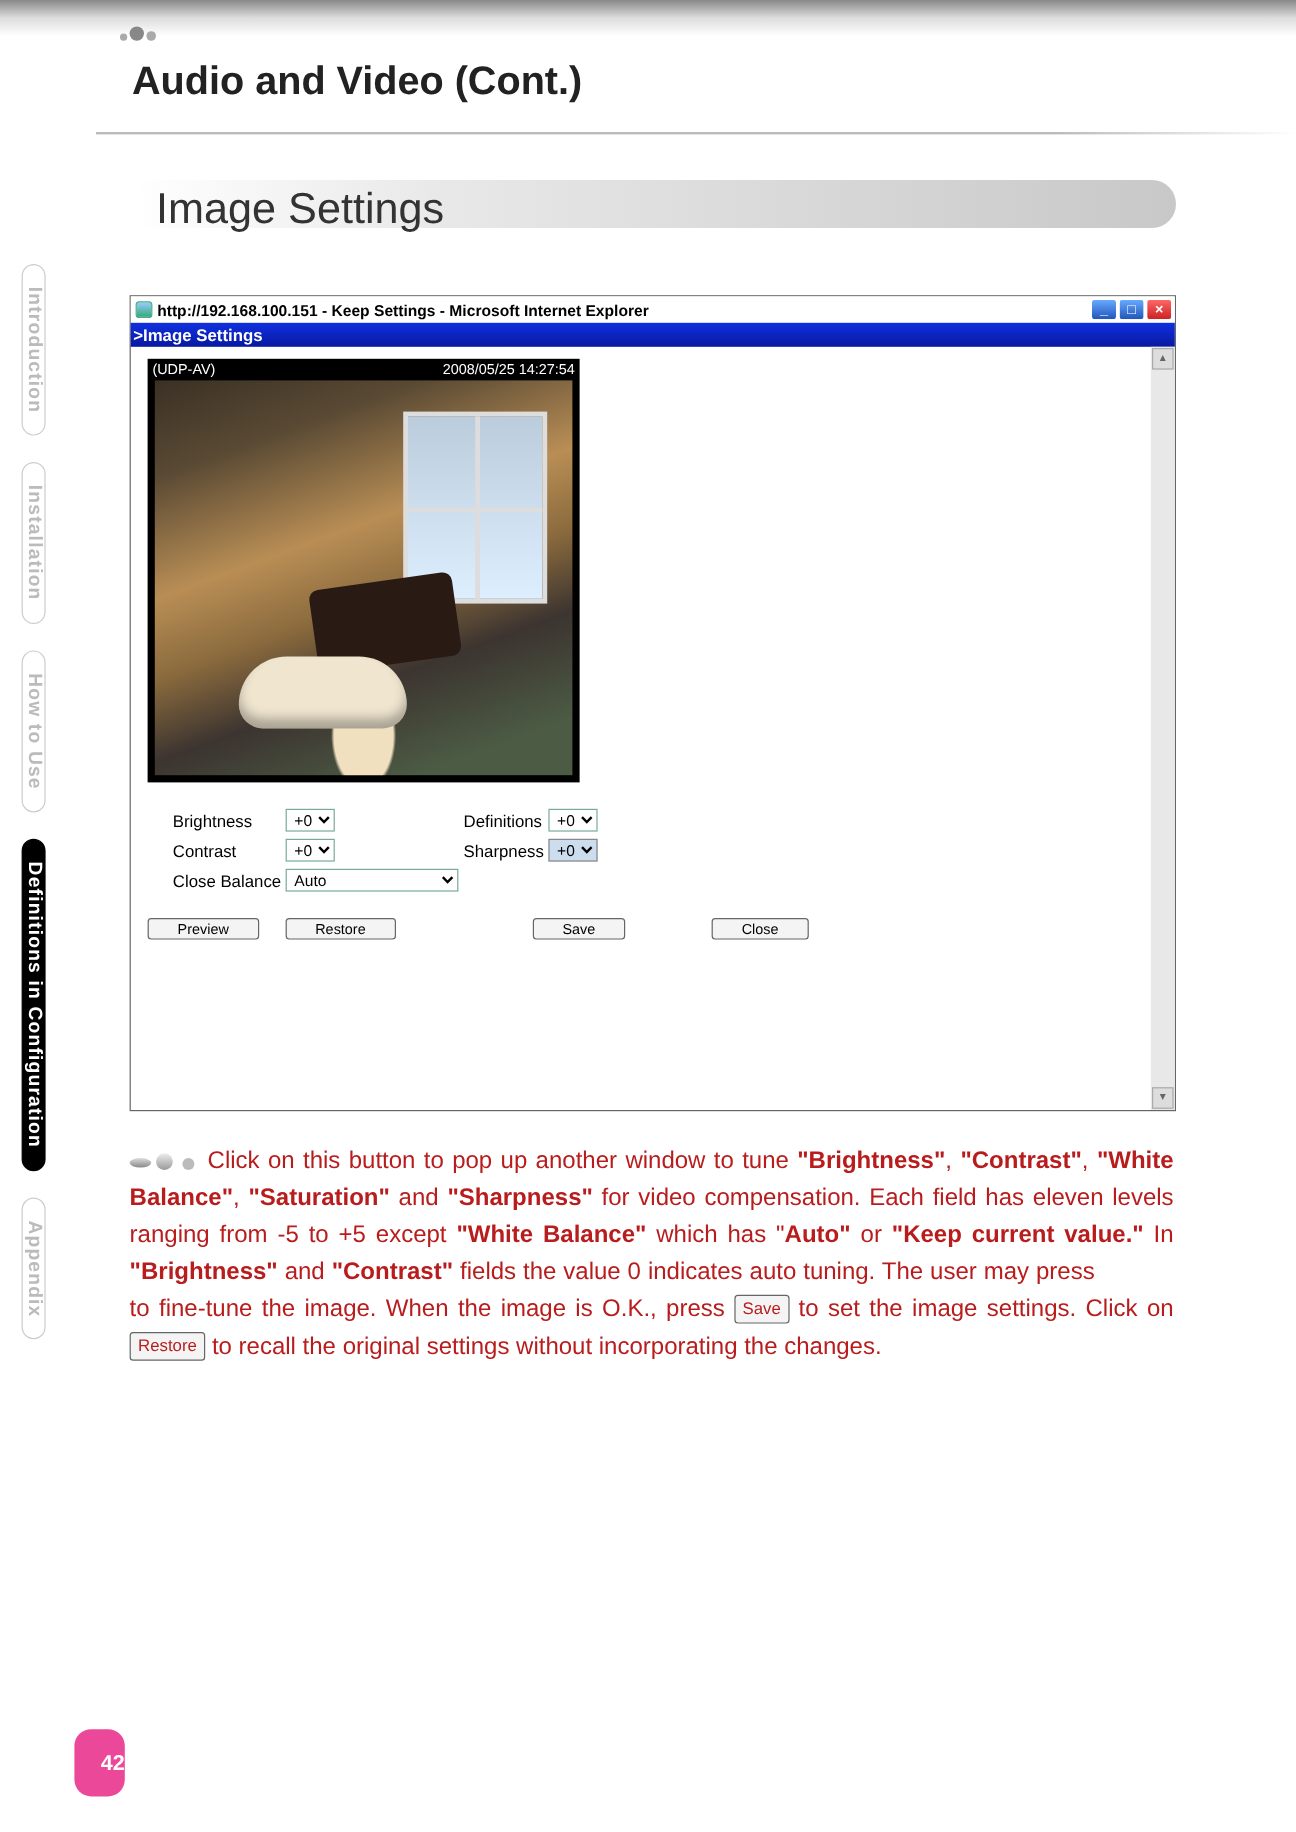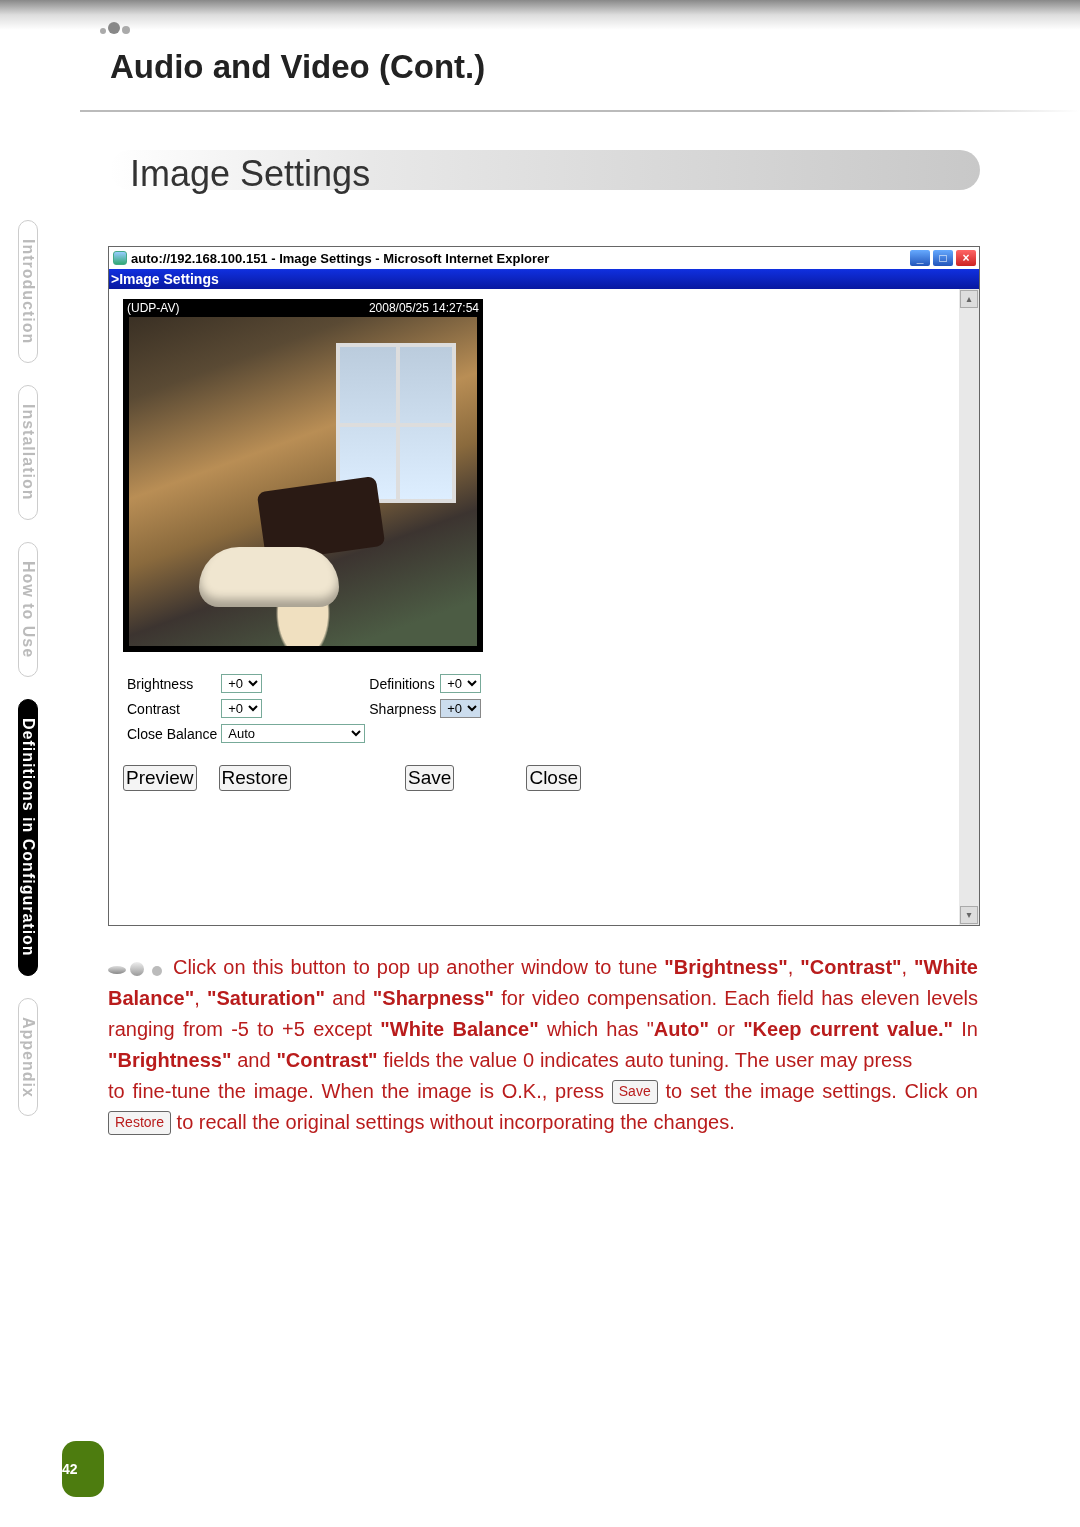--- a/index.html
+++ b/index.html
@@ -180,33 +180,33 @@
   .sofa{position:absolute;bottom:12%;left:20%;width:140px;height:60px;border-radius:60px 60px 30px 30px;background:#f0e6d0;box-shadow:inset 0 -8px 10px rgba(0,0,0,.3);}
   .rug{position:absolute;bottom:28%;left:38%;width:120px;height:70px;background:#2a1a14;border-radius:8px;transform:rotate(-8deg);}
   .windows{position:absolute;top:8%;right:6%;width:120px;height:160px;background:linear-gradient(#bcd,#def);border:4px solid #ddd;}
   .windows::before{content:"";position:absolute;left:50%;top:0;bottom:0;width:4px;background:#ddd;}
   .windows::after{content:"";position:absolute;top:50%;left:0;right:0;height:4px;background:#ddd;}
 
   .controls-grid {
     margin-top: 16px;
     font-size: 14px;
   }
-  .controls-grid table { border-collapse: separate; border-spacing: 4px 6px; }
+  .controls-grid table { border-collapse: separate; border-spacing: 4px 6px; margin-left: 17px; }
   .controls-grid td { font-size: 14px; color:#000; white-space: nowrap; }
   .ctrl-select {
     border: 1px solid #7a9; background:#fff; font-size:13px;
     padding: 0 2px;
   }
   .ctrl-select-hl { border:1px solid #888; background:#cde; }
   .ctrl-btn {
     border: 1px solid #666;
     border-radius: 3px;
     background: #f4f4f4;
-    padding: 1px 2px;
-    font-size: 19px;
+    padding: 1px 24px;
+    font-size: 12px;
   }
   .btn-row { margin-top: 16px; display:flex; gap: 22px; }
 
   
   .paragraph {
     position: absolute;
     top: 952px;
     left: 108px;
     width: 870px;
     font-size: 20px;
@@ -243,26 +243,26 @@
     width:14px;height:14px;border-radius:50%;
     background:linear-gradient(#eee,#999);
     box-shadow: 20px 2px 0 -2px #bbb;
   }
 
   
   .page-badge {
     position: absolute;
     bottom: 30px; left: 62px;
     width: 42px; height: 56px;
-    background: #4d7c0f;
+    background: #ec4899;
     color: #fff;
     border-radius: 14px;
-    text-align: left;
+    text-align: right;
     line-height: 56px;
-    font-size: 14px;
+    font-size: 18px;
     font-weight: bold;
   }
 </style>
 </head>
 <body>
 
 <div class="top-gradient"></div>
 <div class="deco-dots">
   <span class="d1"></span>
     <span class="d2"></span>
@@ -278,21 +278,21 @@
   <div class="sidebar-tab">Introduction</div>
   <div class="sidebar-tab">Installation</div>
   <div class="sidebar-tab">How to Use</div>
   <div class="sidebar-tab active">Definitions in Configuration</div>
   <div class="sidebar-tab">Appendix</div>
 </div>
 
 <div class="screenshot">
   <div class="win-titlebar">
     <span class="ie-icon"></span>
-    <span>auto://192.168.100.151 - Image Settings - Microsoft Internet Explorer</span>
+    <span>http://192.168.100.151 - Keep Settings - Microsoft Internet Explorer</span>
     <div class="win-buttons">
       <div class="btn-min">_</div>
       <div class="btn-max">□</div>
       <div class="btn-close">×</div>
     </div>
   </div>
   <div class="blue-bar">&gt;Image Settings</div>
   <div class="scrollbar-right">
     <div class="scroll-arrow">▴</div>
     <div class="scroll-arrow bottom">▾</div>

